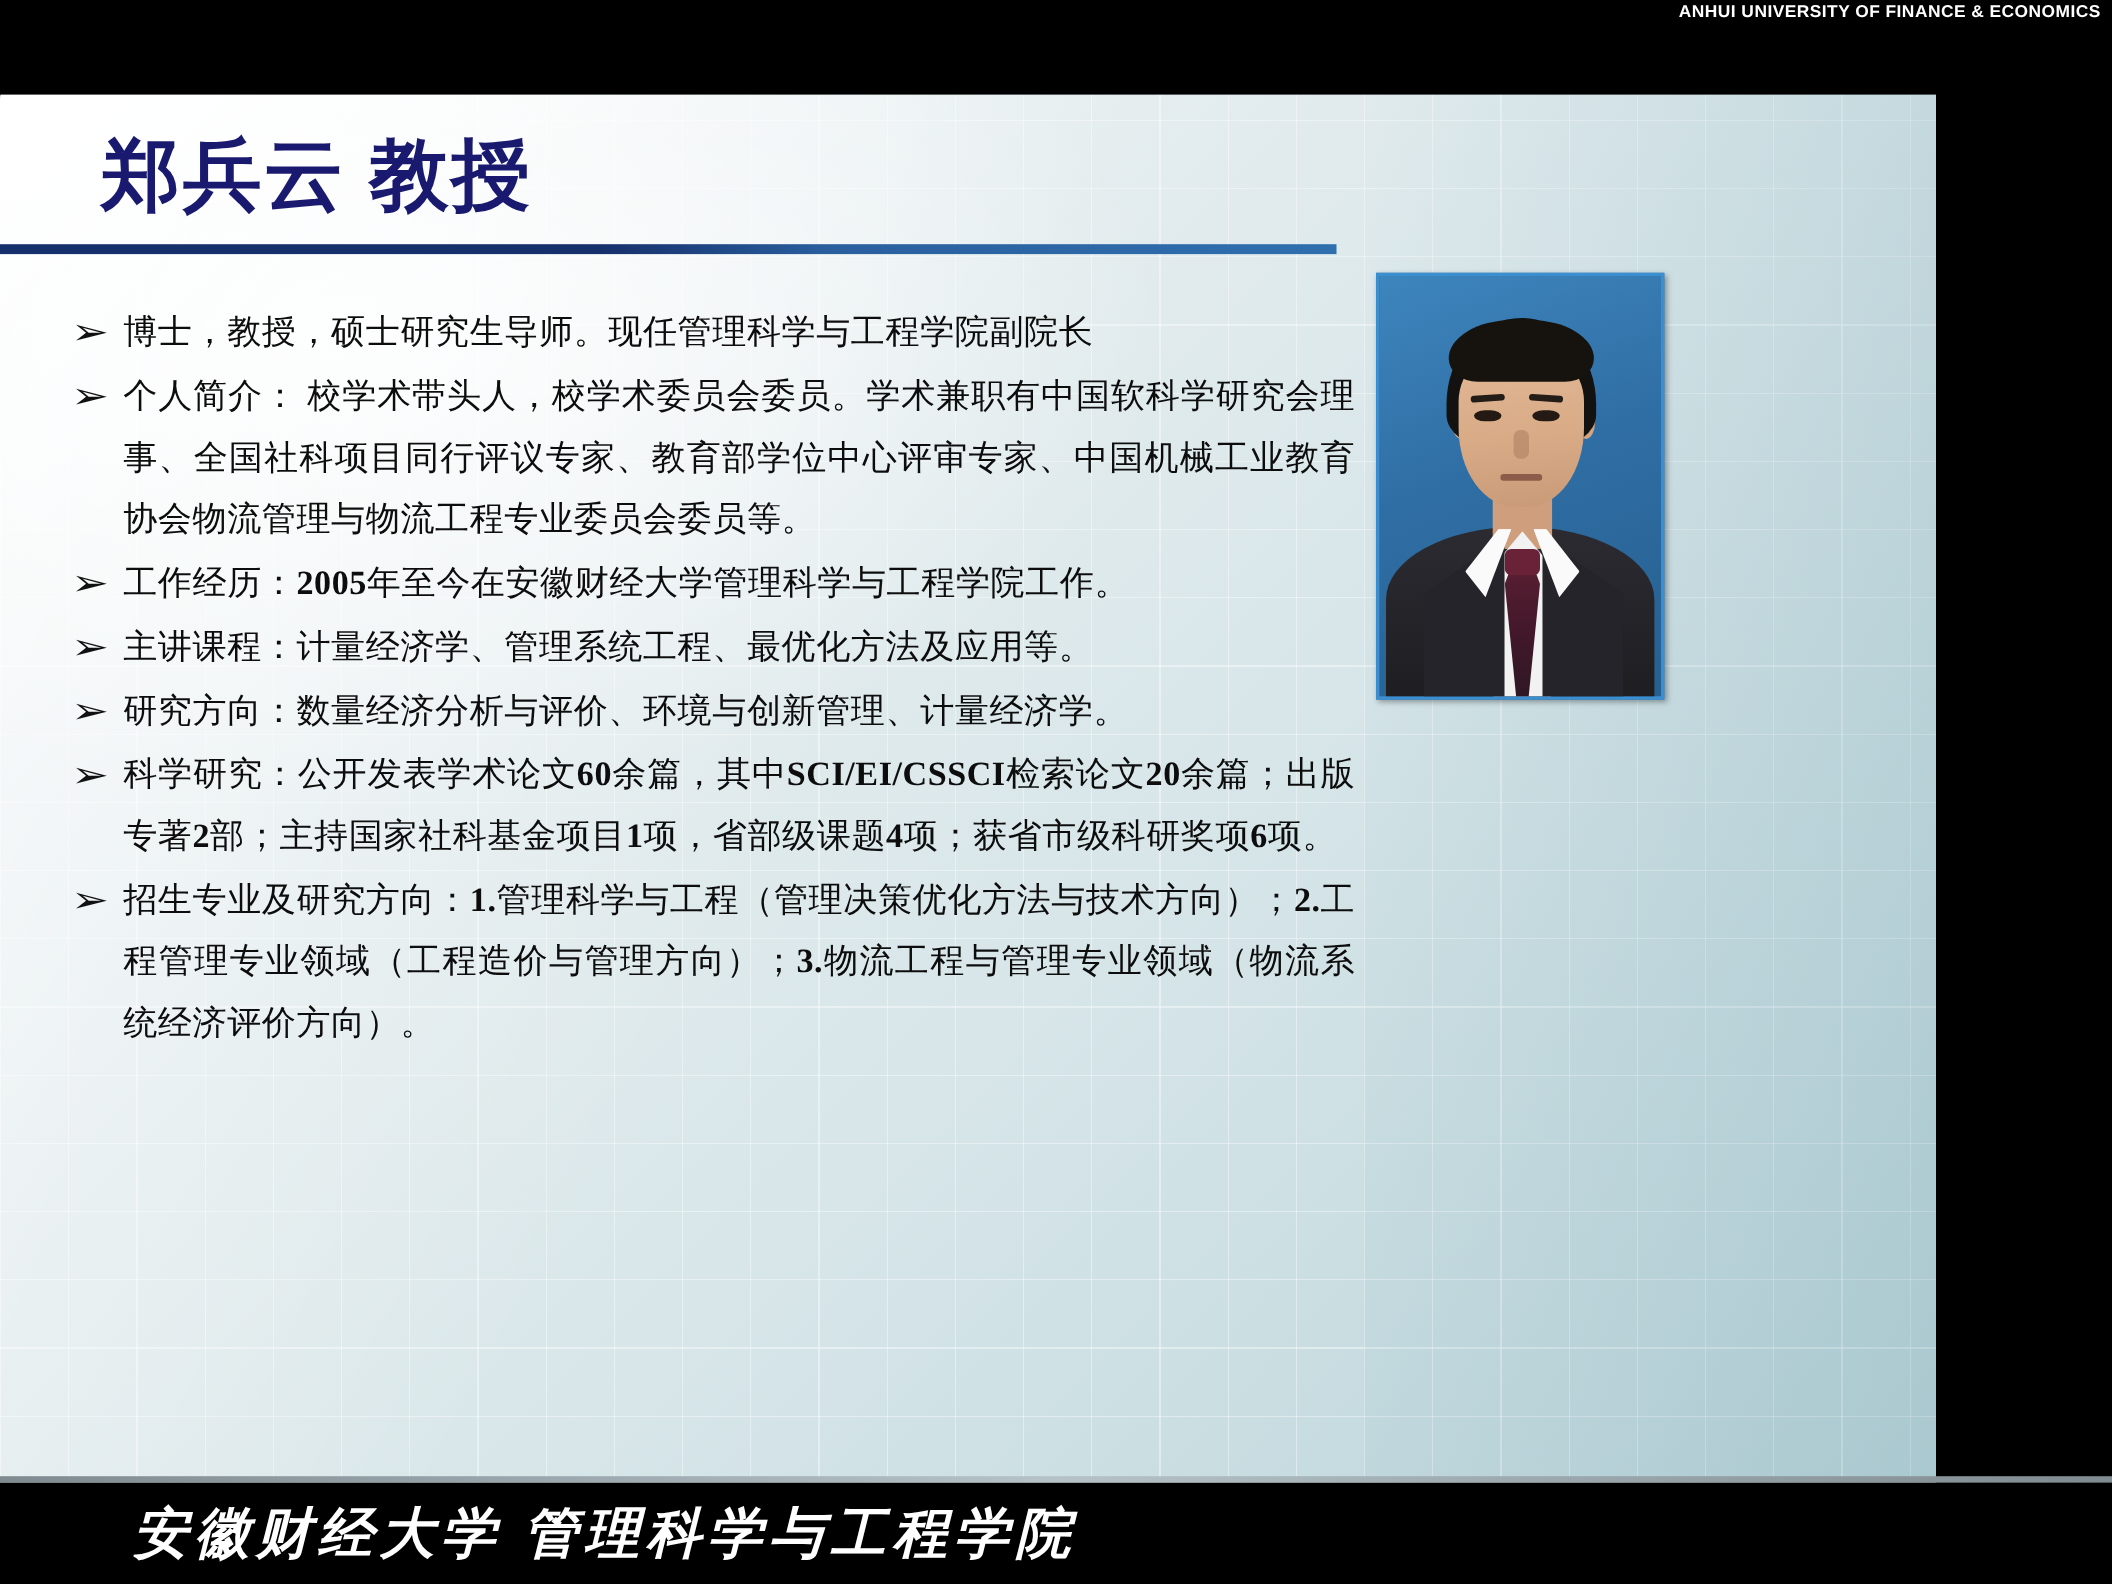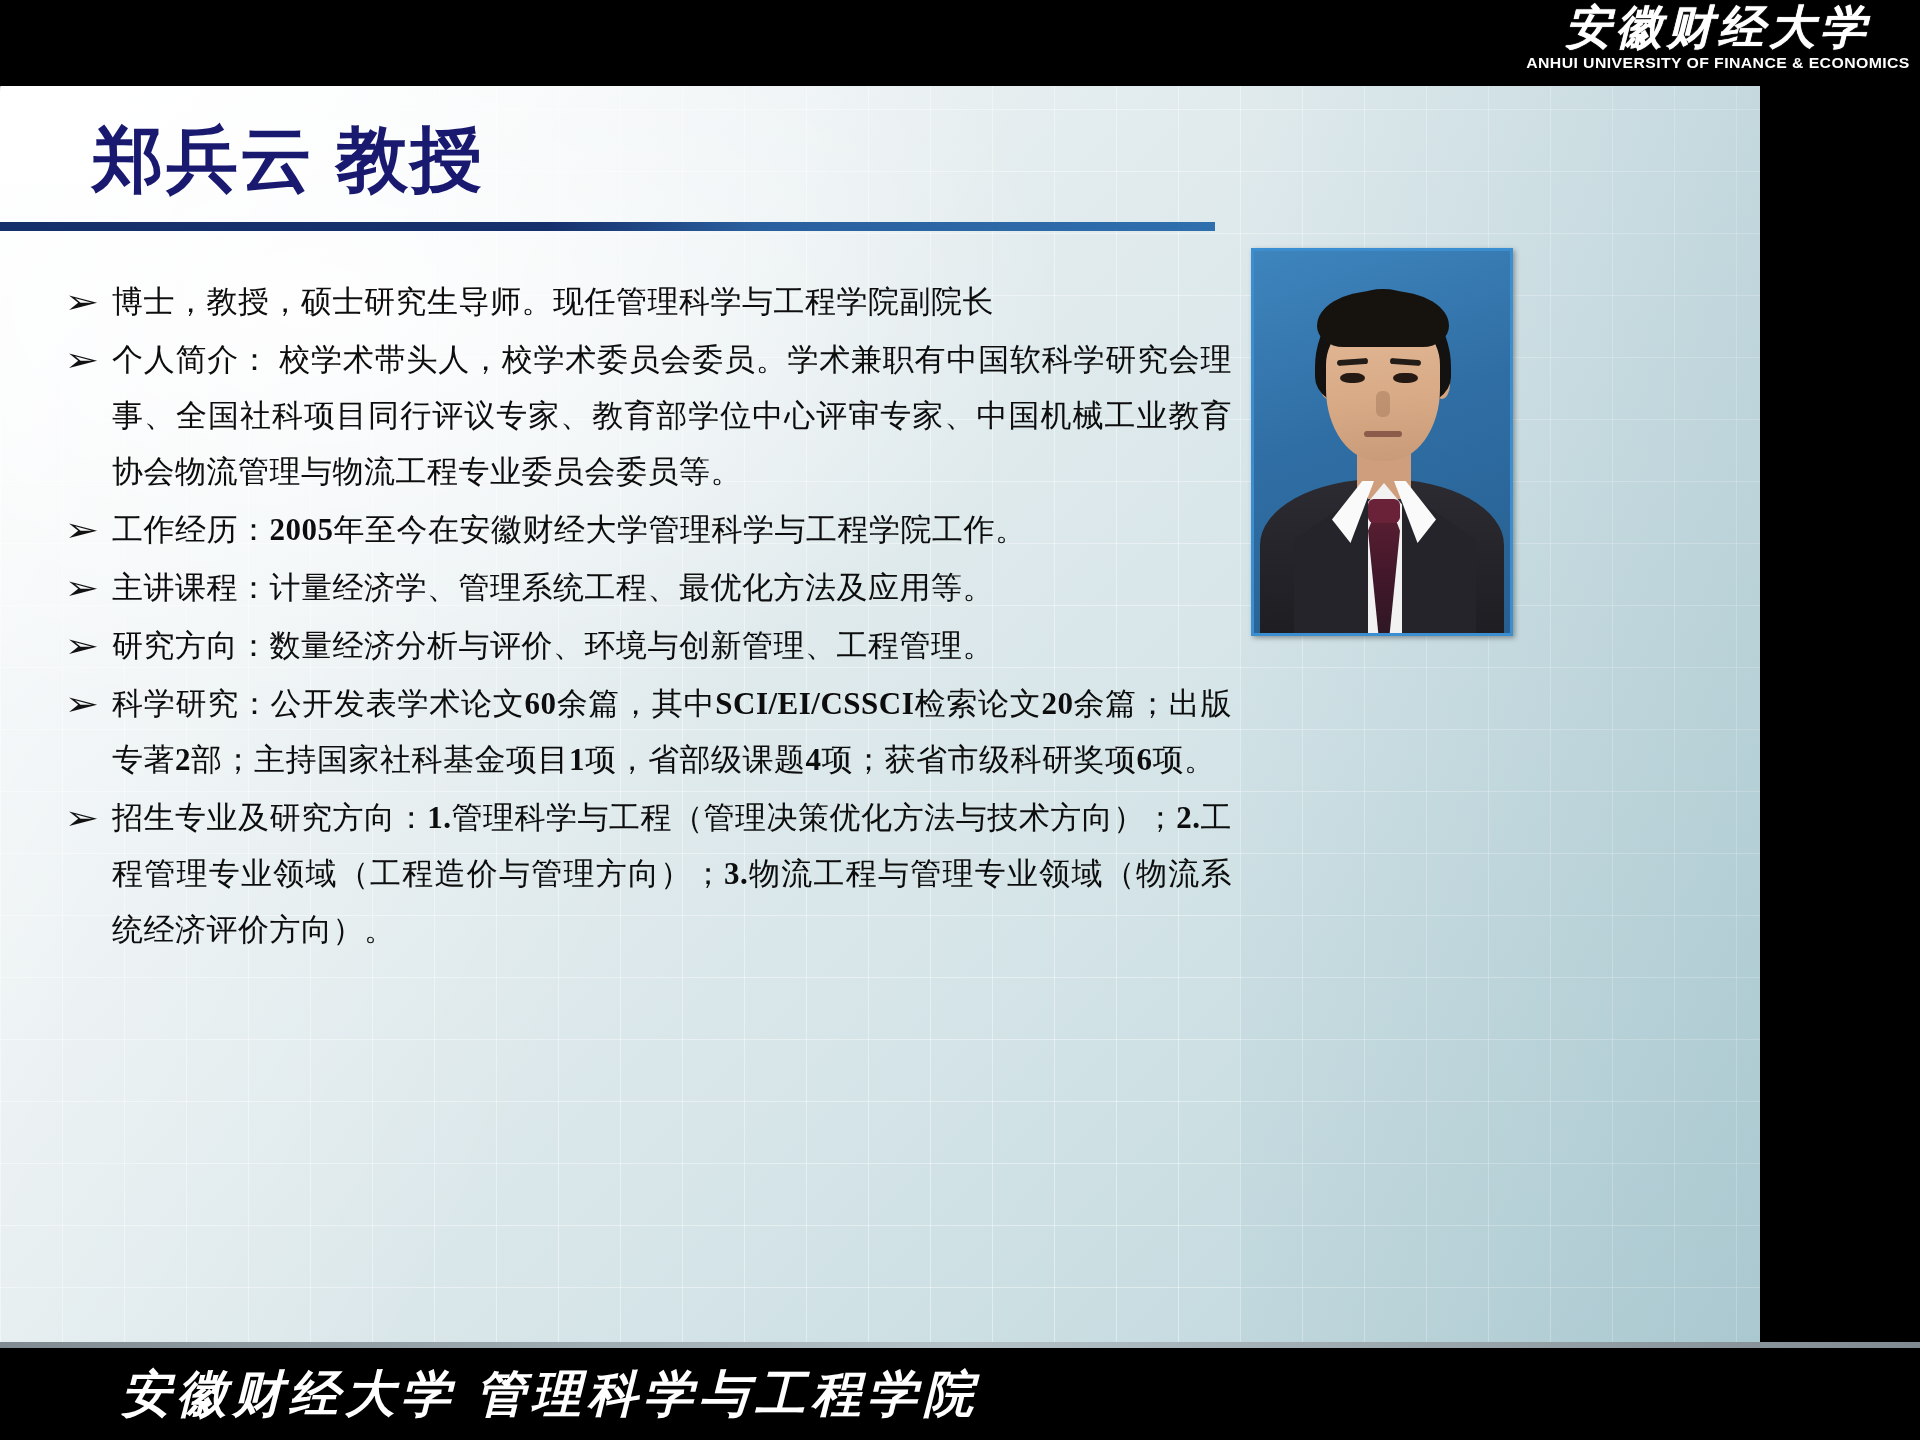--- a/index.html
+++ b/index.html
@@ -255,21 +255,20 @@
   }
 </style>
 </head>
 <body>
 
 <div id="slide">
 
   <div id="header-band"></div>
 
   <div id="logo">
-    <div id="logo-cn">安徽财经大学</div>
     <div id="logo-en">ANHUI UNIVERSITY OF FINANCE &amp; ECONOMICS</div>
   </div>
 
   <div id="panel">
     <div id="panel-grid"></div>
     <div id="panel-wash"></div>
     <div id="panel-shade"></div>
     <div id="panel-corner"></div>
 
     <div id="title">郑兵云 教授</div>
@@ -292,21 +291,21 @@
         <div class="bullet-text">工作经历：<b>2005</b>年至今在安徽财经大学管理科学与工程学院工作。</div>
       </div>
 
       <div class="bullet">
         <div class="bullet-marker">➢</div>
         <div class="bullet-text">主讲课程：计量经济学、管理系统工程、最优化方法及应用等。</div>
       </div>
 
       <div class="bullet">
         <div class="bullet-marker">➢</div>
-        <div class="bullet-text">研究方向：数量经济分析与评价、环境与创新管理、工程管理。</div>
+        <div class="bullet-text">研究方向：数量经济分析与评价、环境与创新管理、计量经济学。</div>
       </div>
 
       <div class="bullet">
         <div class="bullet-marker">➢</div>
         <div class="bullet-text">科学研究：公开发表学术论文<b>60</b>余篇，其中<b>SCI/EI/CSSCI</b>检索论文<b>20</b>余篇；出版专著<b>2</b>部；主持国家社科基金项目<b>1</b>项，省部级课题<b>4</b>项；获省市级科研奖项<b>6</b>项。</div>
       </div>
 
       <div class="bullet">
         <div class="bullet-marker">➢</div>
         <div class="bullet-text">招生专业及研究方向：<b>1.</b>管理科学与工程（管理决策优化方法与技术方向）；<b>2.</b>工程管理专业领域（工程造价与管理方向）；<b>3.</b>物流工程与管理专业领域（物流系统经济评价方向）。</div>

